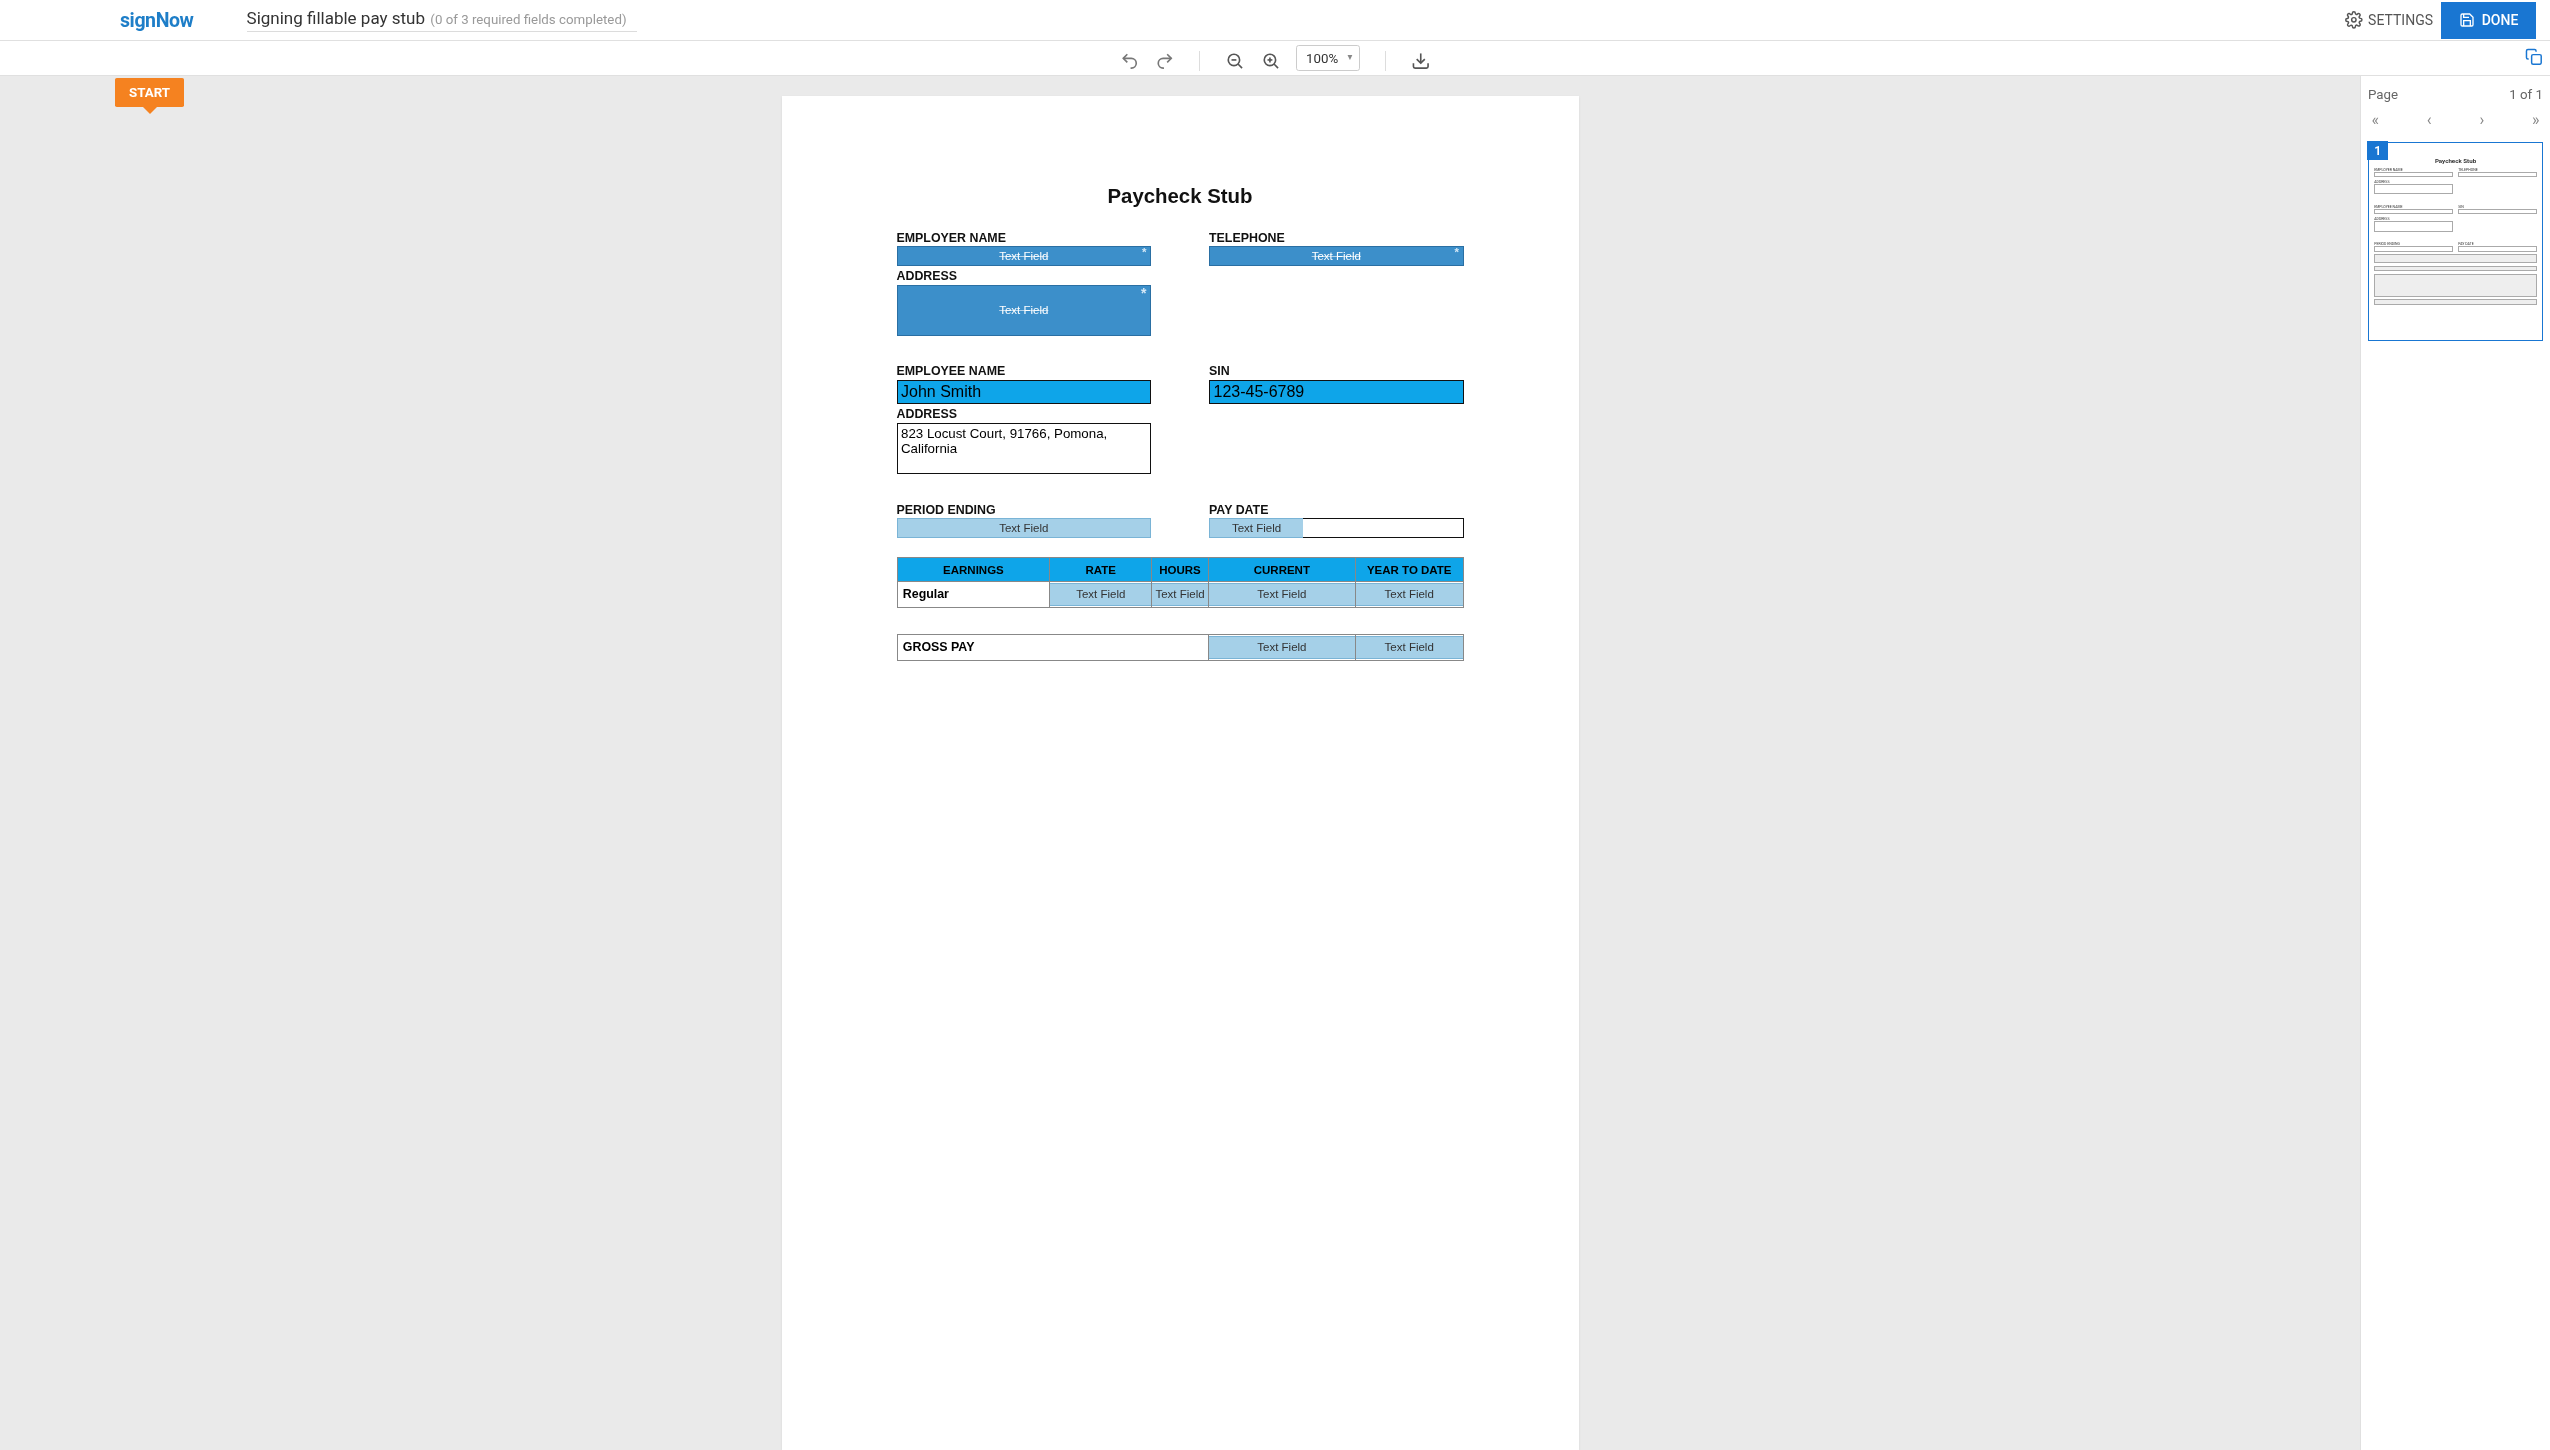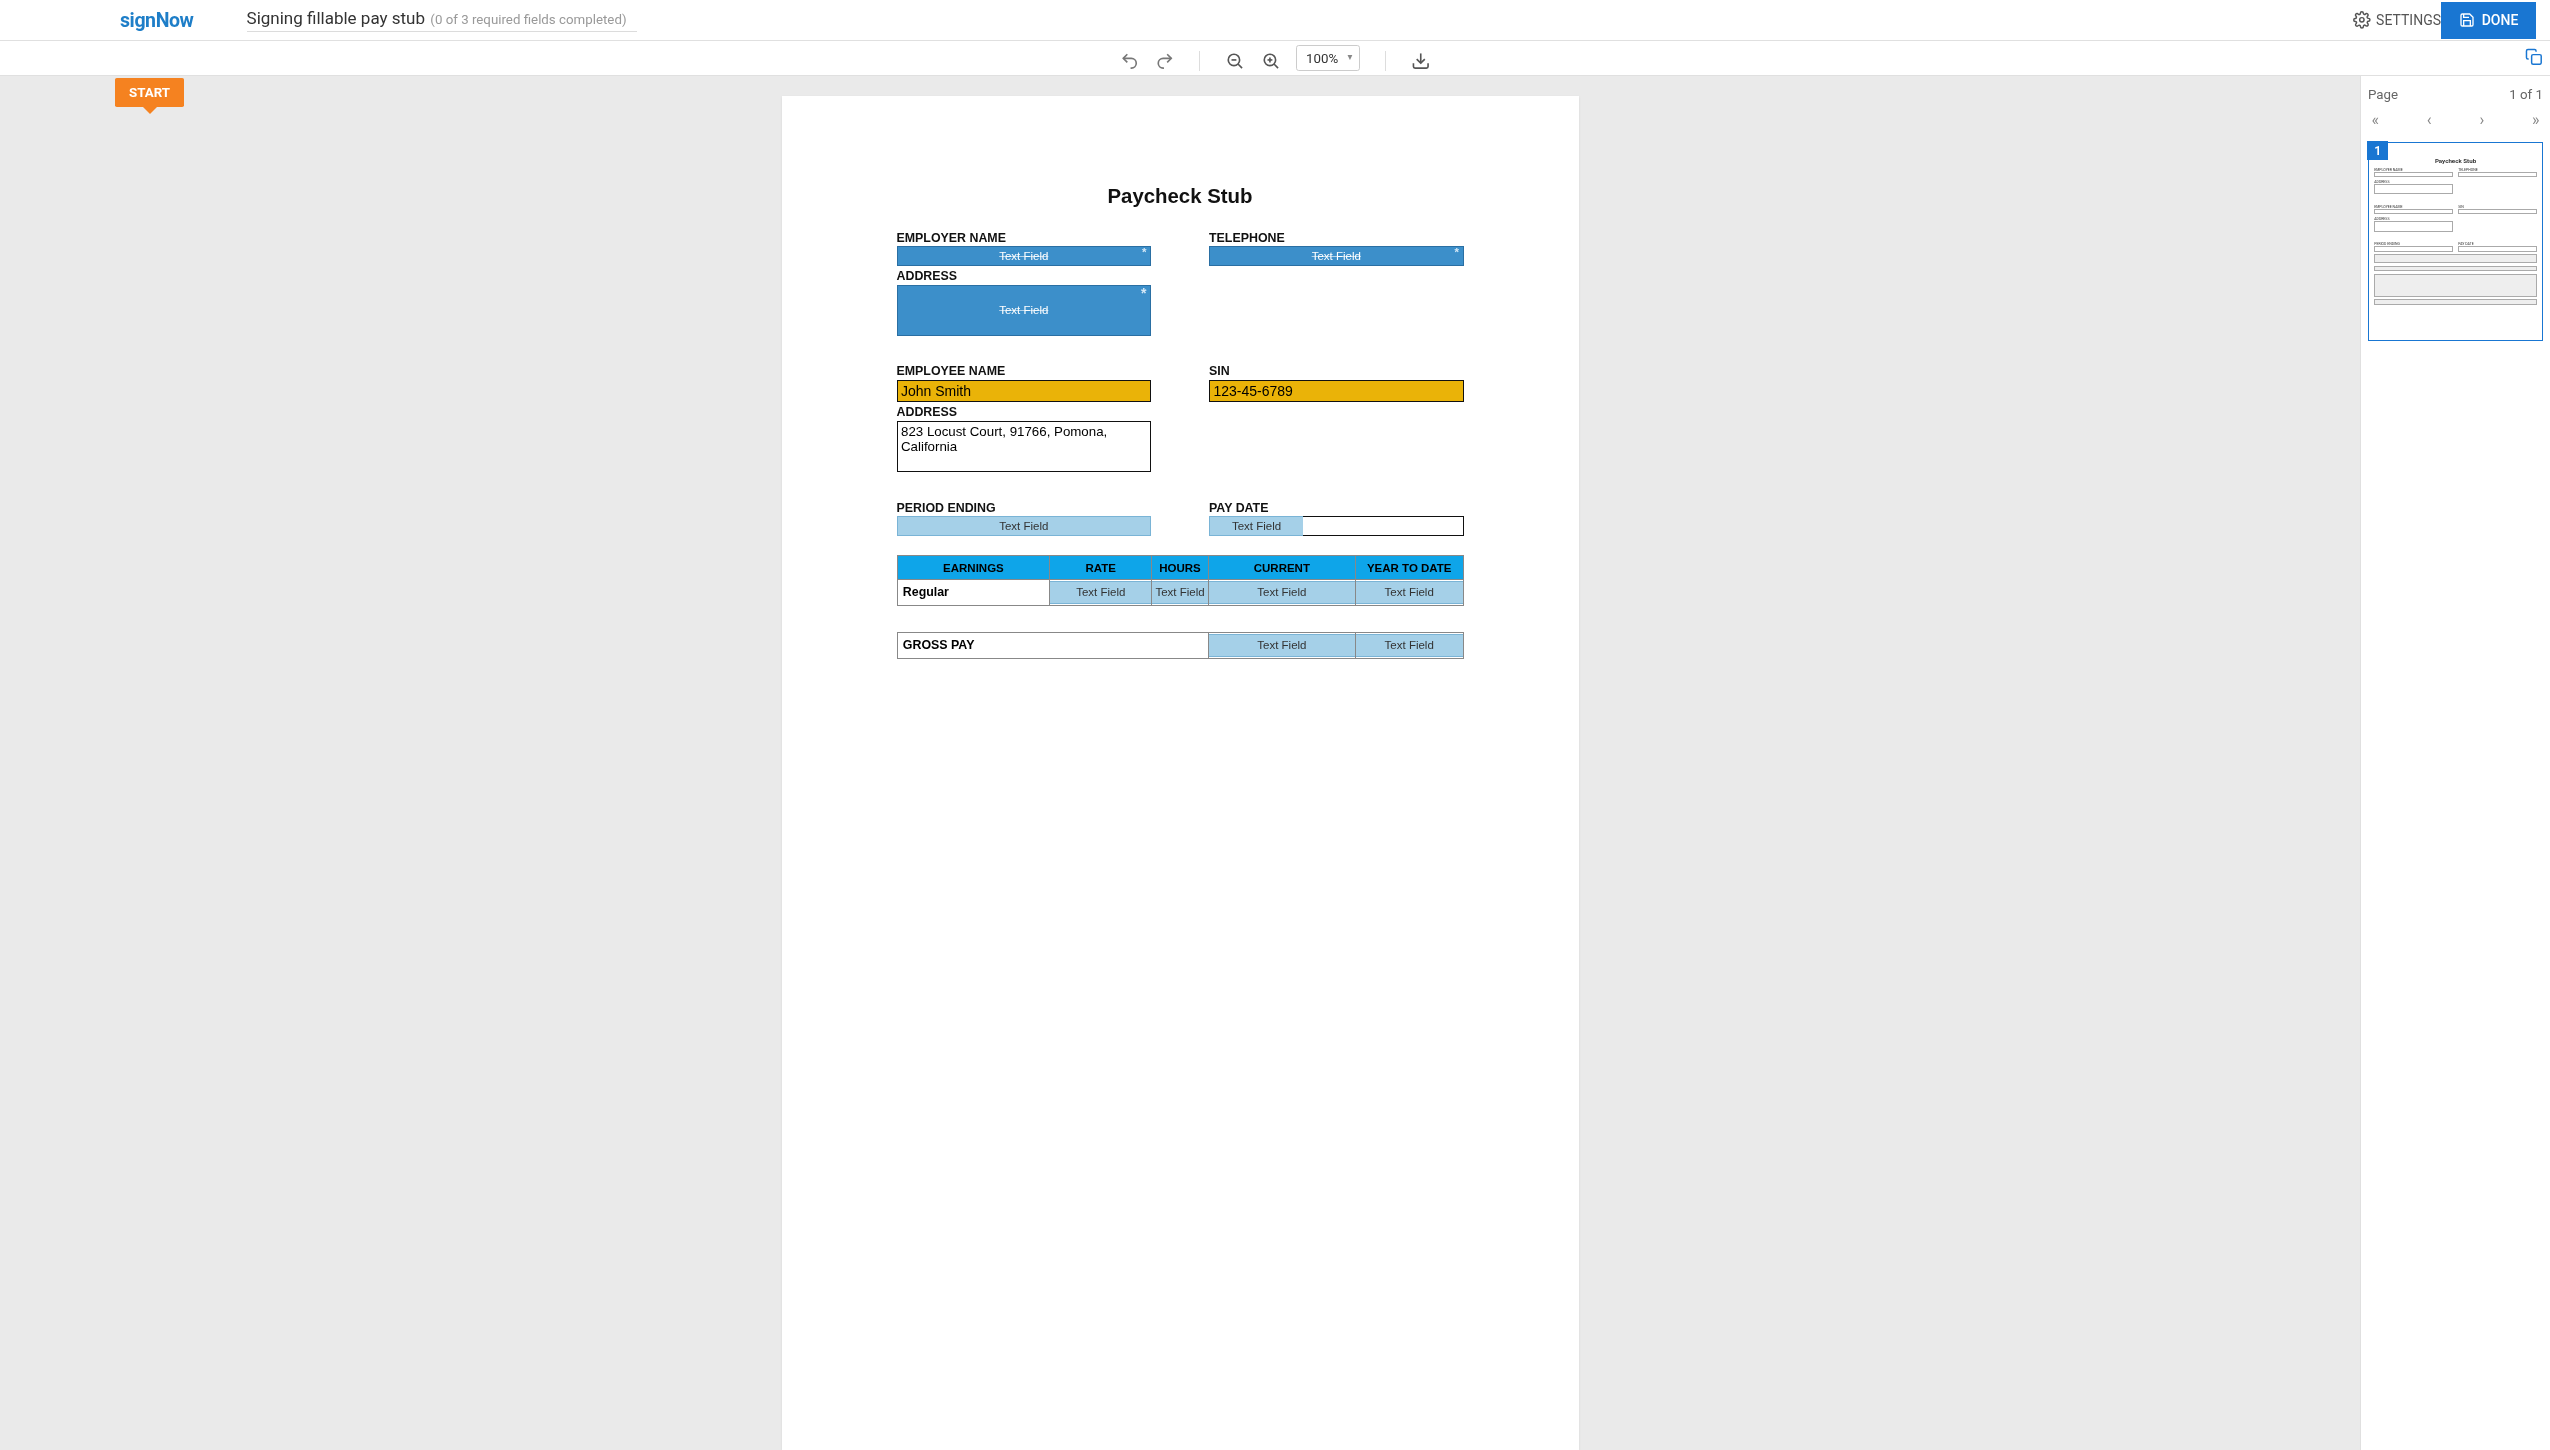--- a/index.html
+++ b/index.html
@@ -46,21 +46,21 @@
     color: #999;
     margin-left: 5.3px;
     white-space: nowrap;
   }
   .header-spacer { flex:1; }
   .settings-btn {
     display: flex;
     align-items: center;
     font-size: 14px;
     color: #555;
-    margin-right: 0;
+    margin-right: 8px;
     cursor: pointer;
   }
   .settings-btn svg { width:17.7px; height:17.7px; margin-right:5.3px; stroke:#555; }
   .done-btn {
     display: flex;
     align-items: center;
     background: #1976d2;
     color: #fff;
     font-size: 14px;
     font-weight: 500;
@@ -190,23 +190,23 @@
   .req-field-multi::before {
     content:"*"; position:absolute; right:3.5px; top:-0.9px; color:#d6e9f7; font-weight:700;
   }
   .req-field-multi span {
     color:#fff; font-size:11.5px; text-align:center;
     text-decoration: line-through;
     text-decoration-color: rgba(255,255,255,0.6);
   }
   .plain-input {
     border:0.9px solid #111;
-    font-size:14px;
+    font-size:16px;
     padding:1.8px 3.5px;
-    background:#eab308;
+    background:#0ea5e9;
   }
   .plain-multi {
     border:0.9px solid #111;
     font-size:13.3px;
     padding:1.8px 3.5px;
     height:51px;
     background:#fff;
   }
   .opt-field {
     background:#a5d0e8;

